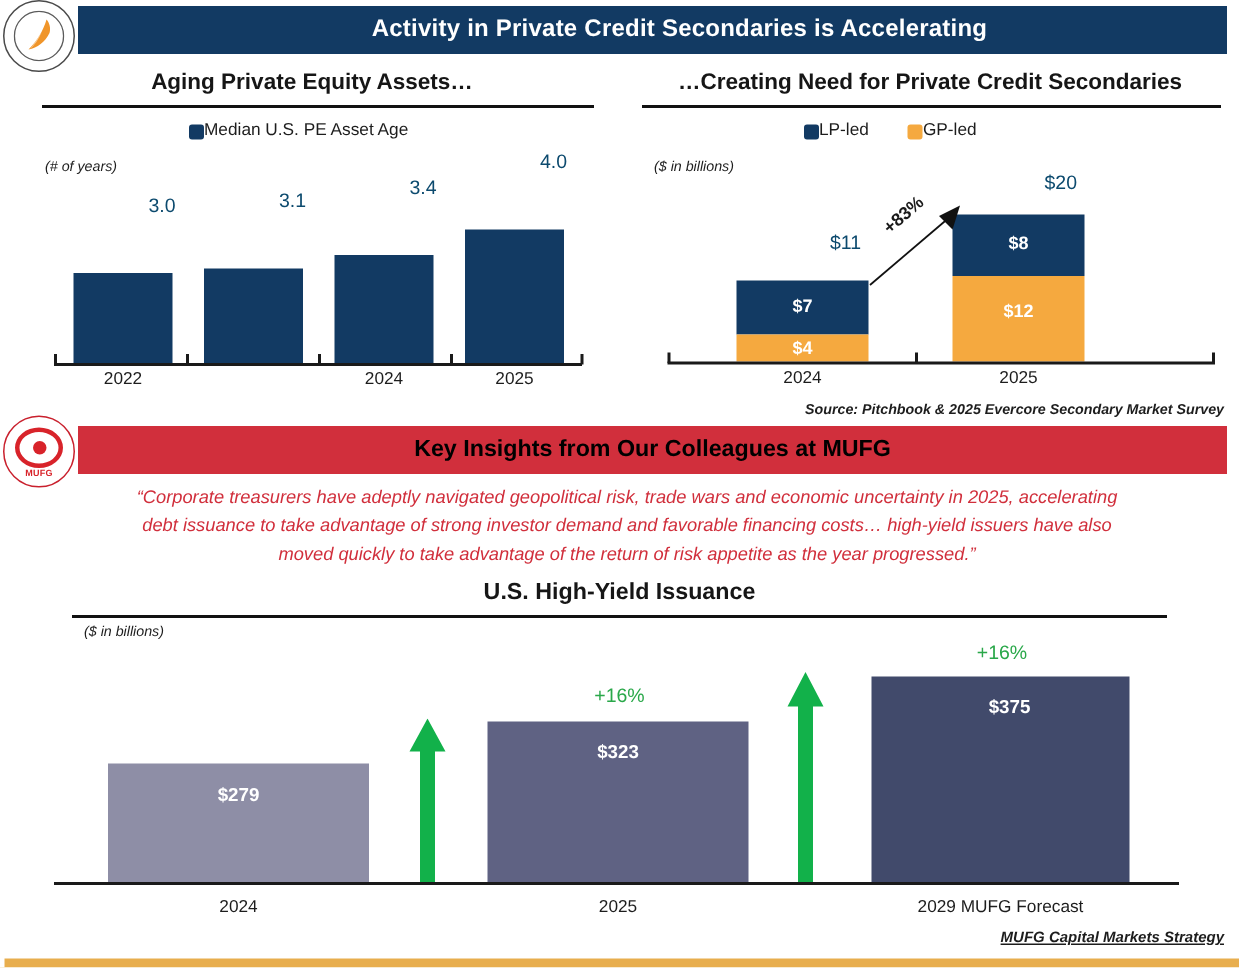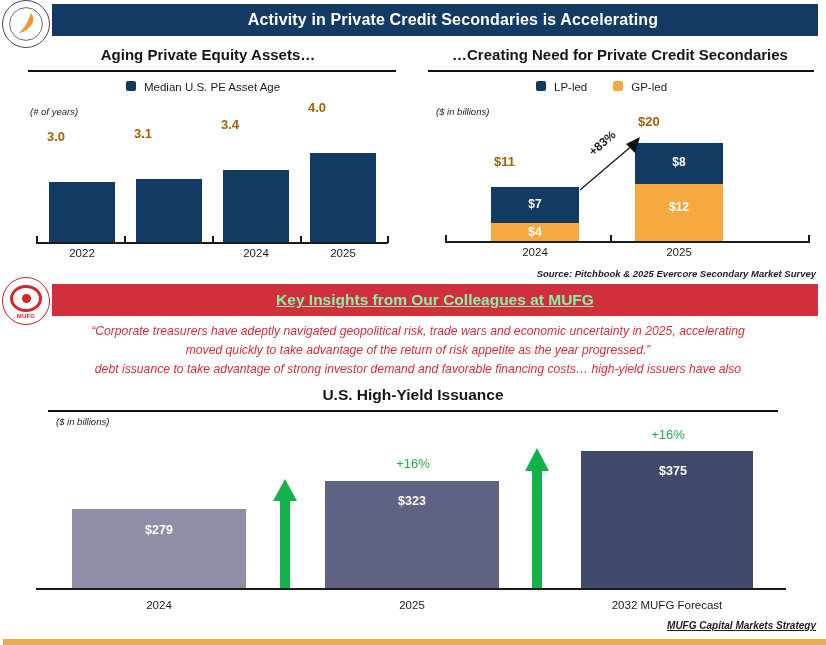--- a/index.html
+++ b/index.html
@@ -58,21 +58,21 @@
     position: absolute;
     height: 2px;
     background: #111111;
   }
   .legend {
     position: absolute;
     display: flex; align-items: center; gap: 26px;
     font-size: 11.5px;
     color: #1d1d1d;
   }
-  .legend-item { display: flex; align-items: flex-start; gap: 8px; }
+  .legend-item { display: flex; align-items: flex-end; gap: 0; }
   .legend-swatch { width: 10px; height: 10px; border-radius: 2px; display: inline-block; }
   .axis-units {
     position: absolute;
     font-size: 9.5px;
     font-style: italic;
     color: #1d1d1d;
     white-space: nowrap;
   }
   .axis-line { position: absolute; height: 1.5px; background: #1a1a1a; }
   .tick { position: absolute; width: 1.5px; background: #1a1a1a; }
@@ -80,24 +80,23 @@
     position: absolute;
     font-size: 11.5px;
     color: #1d1d1d;
     text-align: center;
     white-space: nowrap;
   }
   .bar { position: absolute; }
   .bar-top-label {
     position: absolute;
     font-size: 13px;
-    color: #a16207;
-    text-align: left;
-    white-space: nowrap;
-    font-weight: bold;
+    color: #0c4a6e;
+    text-align: right;
+    white-space: nowrap;
   }
   .bar-in-label {
     position: absolute;
     font-size: 12px;
     font-weight: bold;
     color: #ffffff;
     text-align: center;
     white-space: nowrap;
   }
   .source-note {
@@ -110,21 +109,21 @@
   }
 
   
   .red-banner {
     position: absolute;
     left: 52px; top: 284px; right: 8px; height: 32px;
     background: #d12f3c;
     display: flex; align-items: center; justify-content: center;
   }
   .red-banner-title {
-    color: #86efac; font-size: 15.5px; font-weight: bold; white-space: nowrap; text-decoration: underline;
+    color: #000000; font-size: 15.5px; font-weight: bold; white-space: nowrap;
   }
   .mufg-logo {
     position: absolute;
     left: 2px; top: 277px;
     width: 46px; height: 46px;
     border-radius: 50%;
     background: #ffffff;
     border: 1px solid #c9202d;
     display: flex; flex-direction: column; align-items: center; justify-content: center;
     z-index: 5;
@@ -275,22 +274,22 @@
       <div class="mufg-dot"></div>
     </div>
     <div class="mufg-word">MUFG</div>
   </div>
   <div class="red-banner">
     <span class="red-banner-title">Key Insights from Our Colleagues at MUFG</span>
   </div>
 
   <div class="quote-block">
     <div>“Corporate treasurers have adeptly navigated geopolitical risk, trade wars and economic uncertainty in 2025, accelerating</div>
+    <div>debt issuance to take advantage of strong investor demand and favorable financing costs… high-yield issuers have also</div>
     <div>moved quickly to take advantage of the return of risk appetite as the year progressed.”</div>
-    <div>debt issuance to take advantage of strong investor demand and favorable financing costs… high-yield issuers have also</div>
   </div>
 
   <div class="panel-title" style="left:33px; top:386px; width:760px; font-size:15.5px;">U.S. High-Yield Issuance</div>
   <div class="title-rule" style="left:48px; top:410px; width:730px;"></div>
 
   <div class="axis-units" style="left:56px; top:416px;">($ in billions)</div>
 
   <div class="bar" style="left:72px; top:509px; width:174px; height:79px; background:#8e8ea6;"></div>
   <div class="bar-in-label" style="left:72px; top:523px; width:174px; font-size:12.5px;">$279</div>
 
@@ -309,18 +308,18 @@
   <svg class="green-arrow" style="left:524px; top:448px;" width="26" height="140" viewBox="0 0 26 140">
     <polygon points="13,0 25,23 18,23 18,140 8,140 8,23 1,23" fill="#12b14a"></polygon>
   </svg>
   <div style="position:absolute; left:610px; top:427px; width:116px; text-align:center;
               font-size:13px; color:#2aa84a; font-weight:normal;">+16%</div>
 
   <div class="axis-line" style="left:36px; top:588px; width:750px;"></div>
 
   <div class="cat-label" style="left:99px; top:599px; width:120px;">2024</div>
   <div class="cat-label" style="left:352px; top:599px; width:120px;">2025</div>
-  <div class="cat-label" style="left:607px; top:599px; width:120px;">2032 MUFG Forecast</div>
+  <div class="cat-label" style="left:607px; top:599px; width:120px;">2029 MUFG Forecast</div>
 
   <div class="footer-note">MUFG Capital Markets Strategy</div>
   <div class="footer-rule"></div>
   <div class="left-edge"></div>
 </div>
 
 </body></html>

